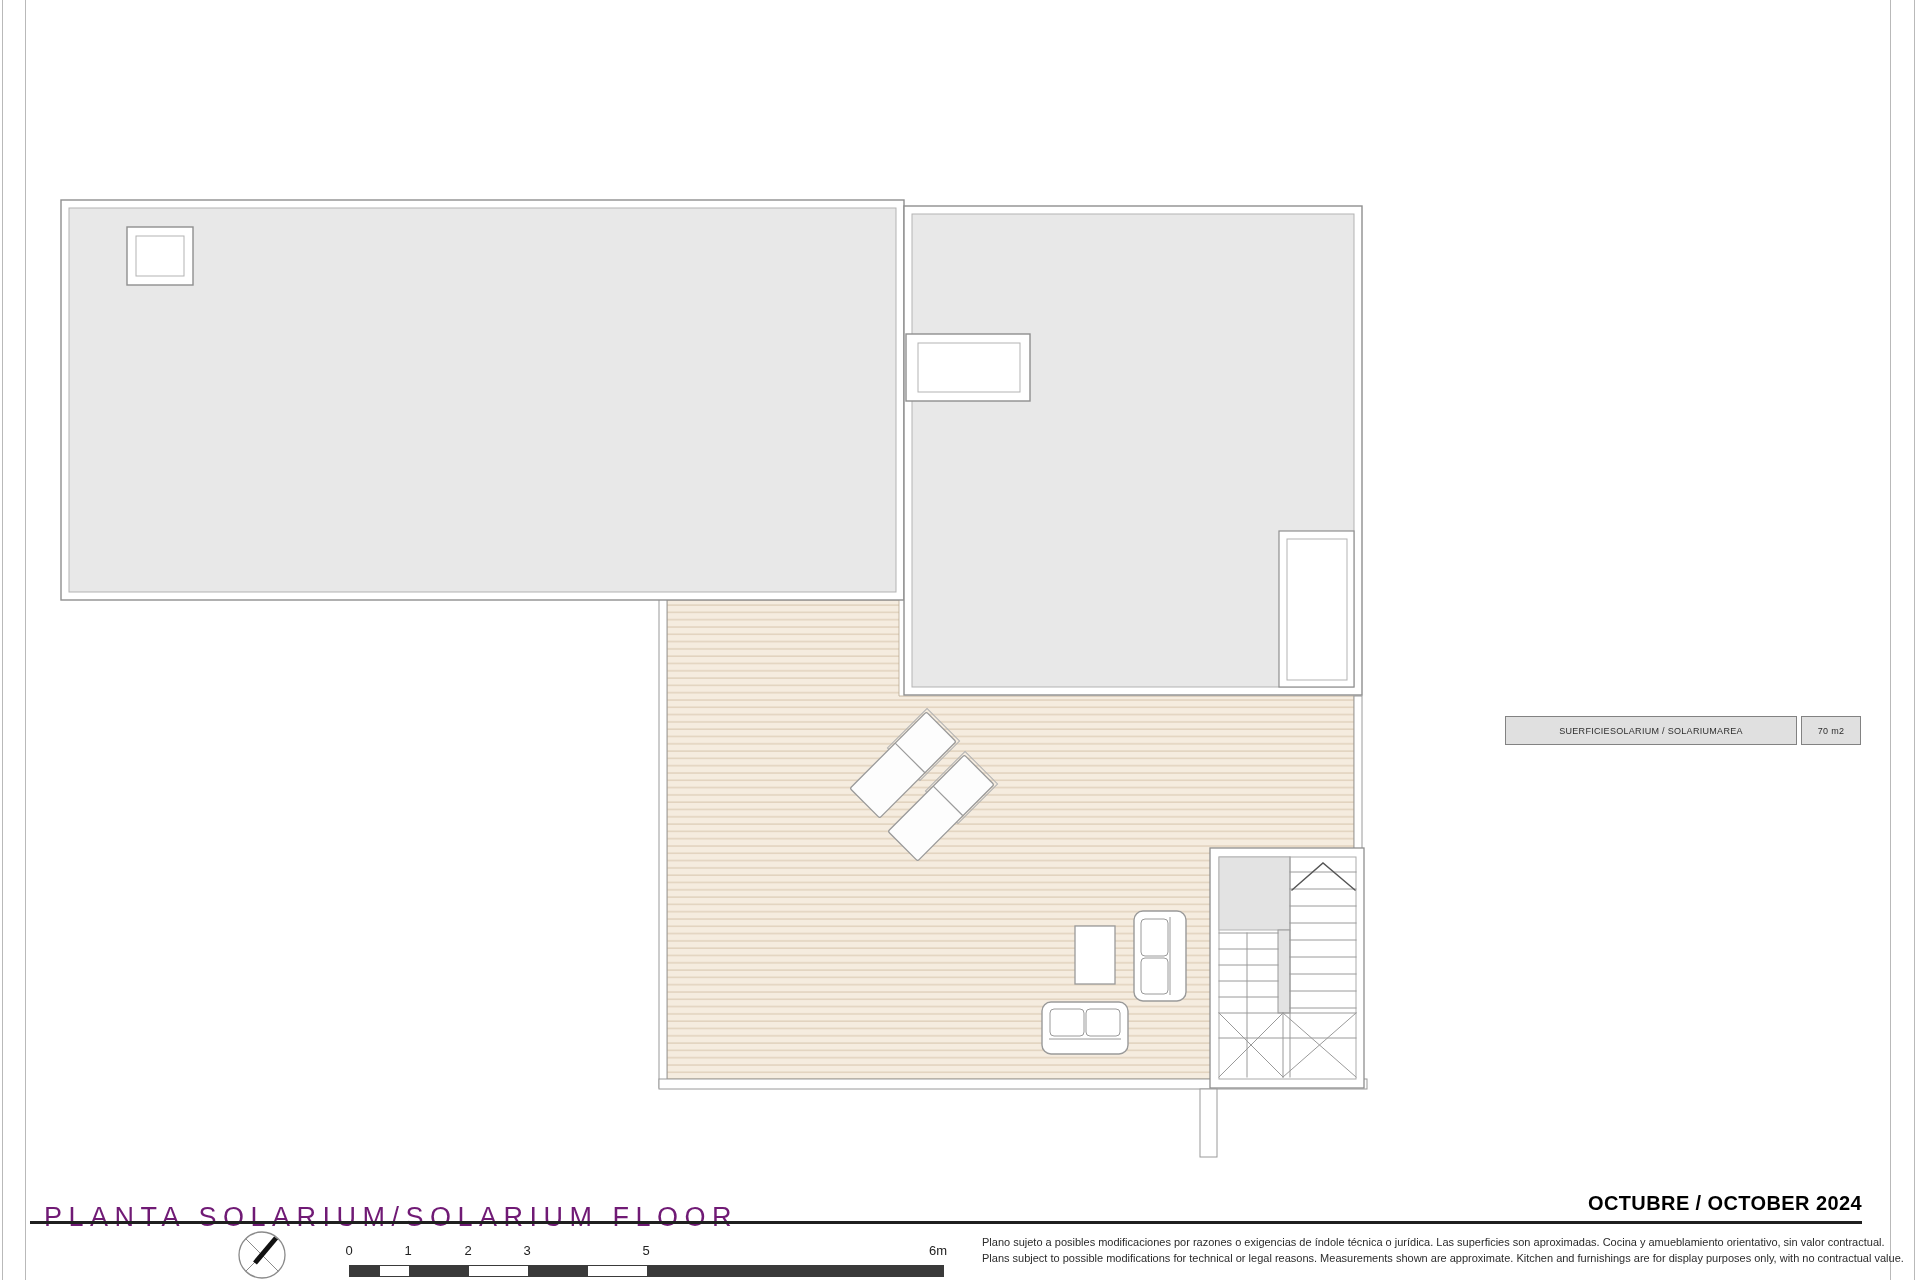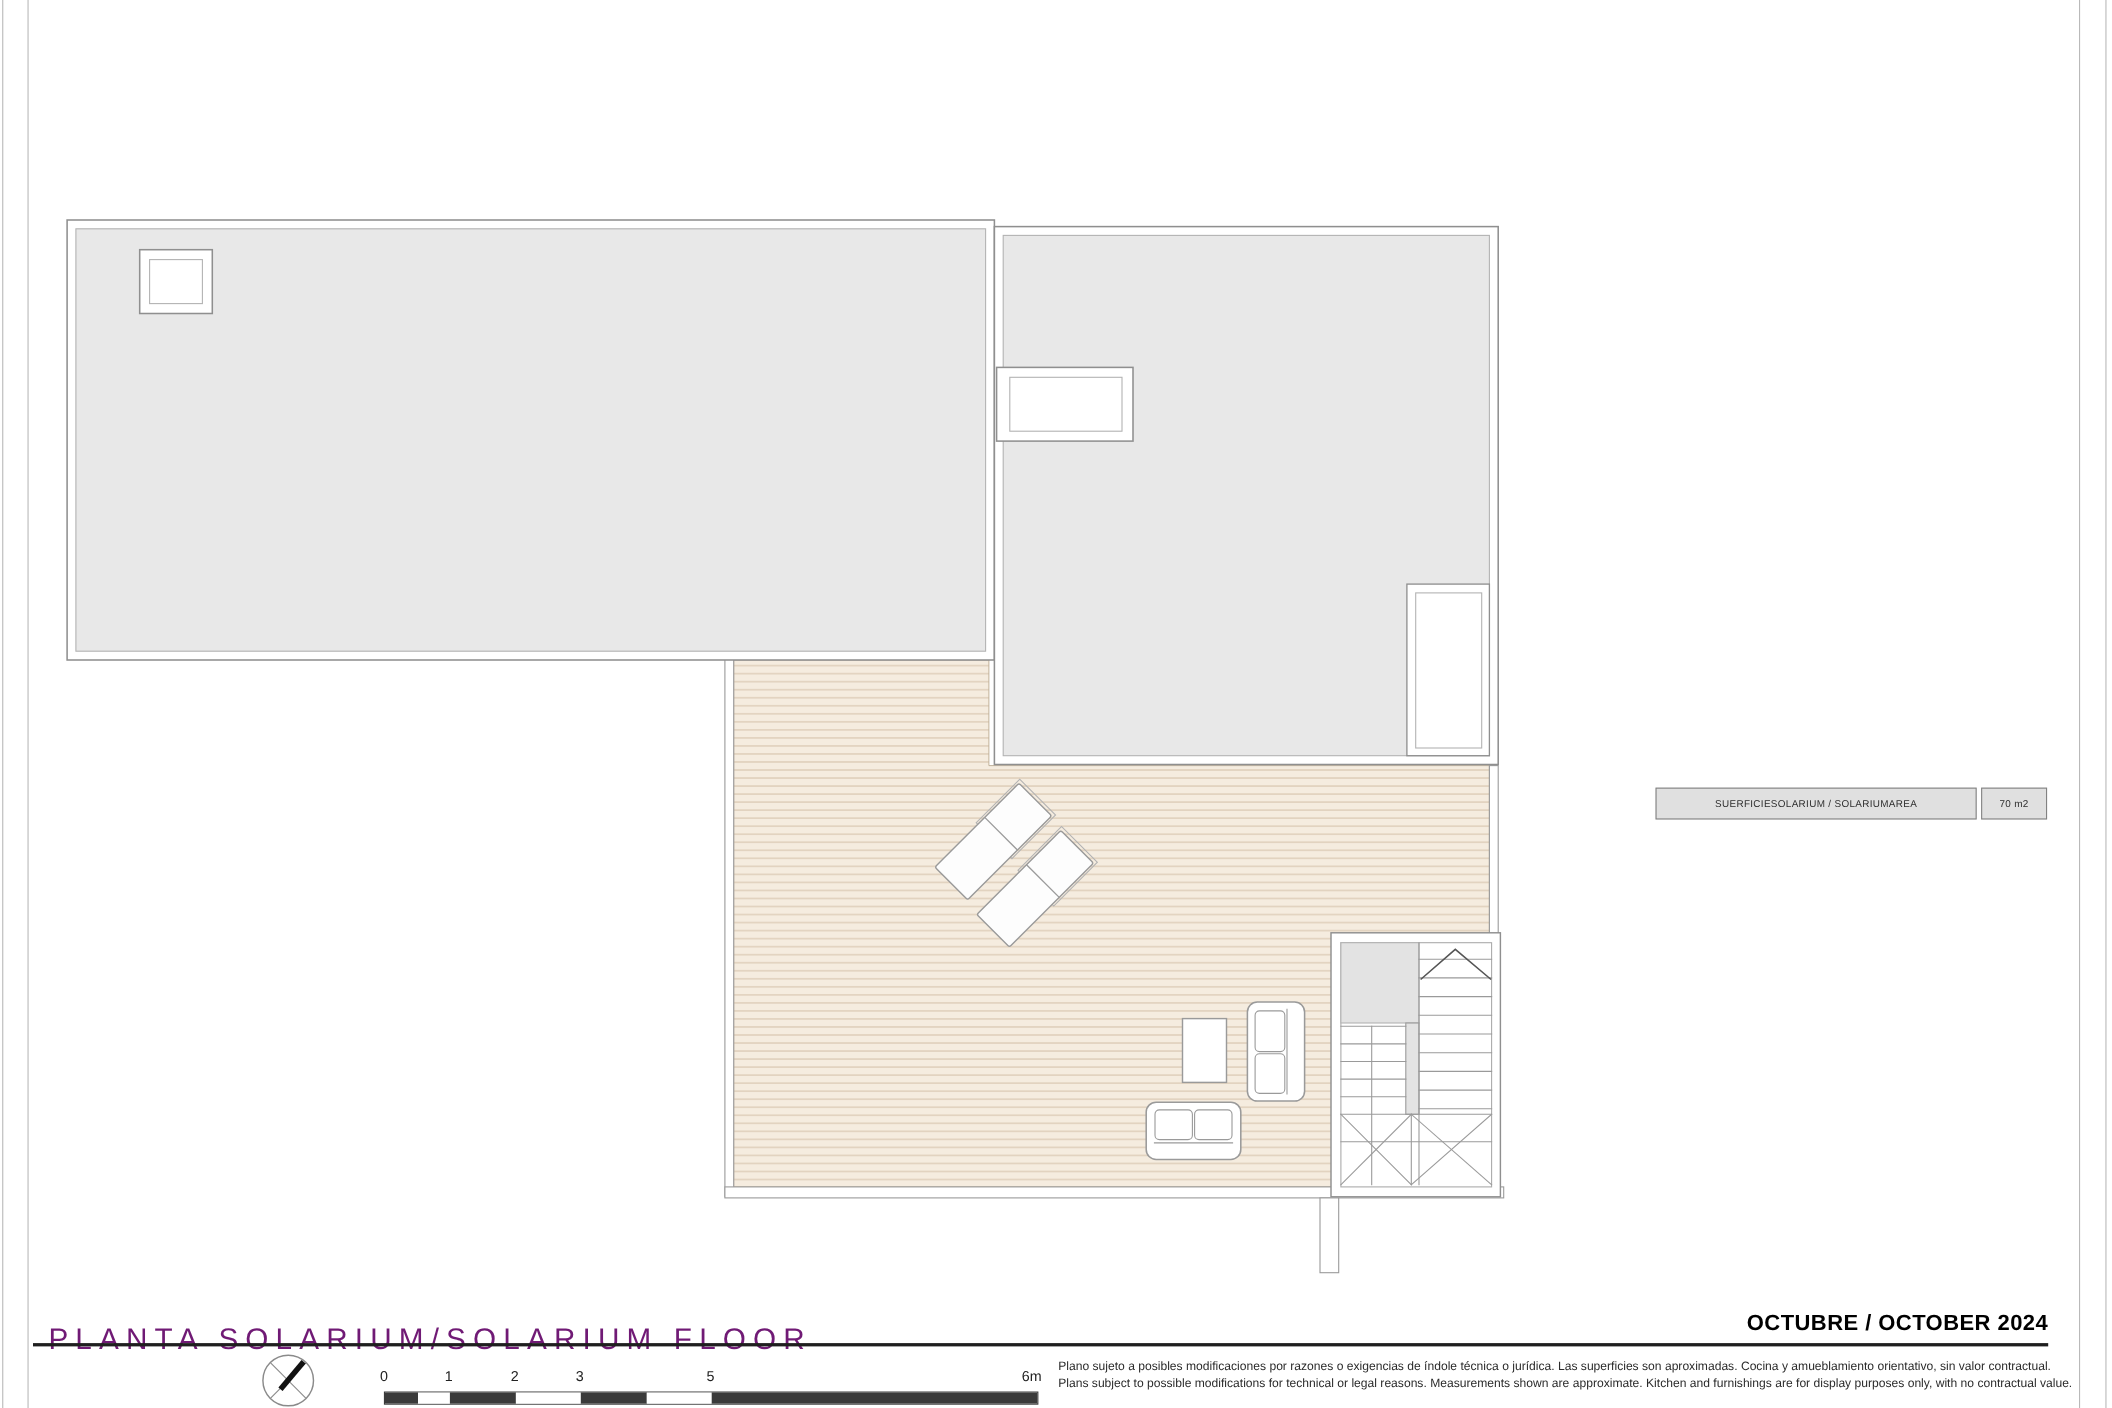--- a/index.html
+++ b/index.html
@@ -17,21 +17,21 @@
         letter-spacing:0.3px;}
   #area-table .cell.label{width:290px;}
   #area-table .cell.value{width:58px;}
   #scalebar{position:absolute;left:349px;top:1265px;display:flex;border:1px solid #3a3a3a;height:10px;}
   #scalebar .seg{height:100%;}
   #scalebar .seg.dark{background:#3a3a3a;}
   #scalebar .seg.light{background:#ffffff;}
   .scale-label{position:absolute;top:1243px;transform:translateX(-50%);font-size:13px;color:#222;}
   #disclaimer{position:absolute;right:58px;top:1235px;width:900px;text-align:right;
         font-size:11px;line-height:15.5px;color:#2b2b2b;}
-  #disclaimer div{white-space:nowrap;}
+  #disclaimer div{white-space:nowrap;margin-left:20px;}
   svg{position:absolute;left:0;top:0;}
 </style>
 </head>
 <body>
 
 <div id="page">
 
   <div class="vline" style="left:2px"></div>
   <div class="vline" style="left:25px"></div>
   <div class="vline" style="left:1890px"></div>

